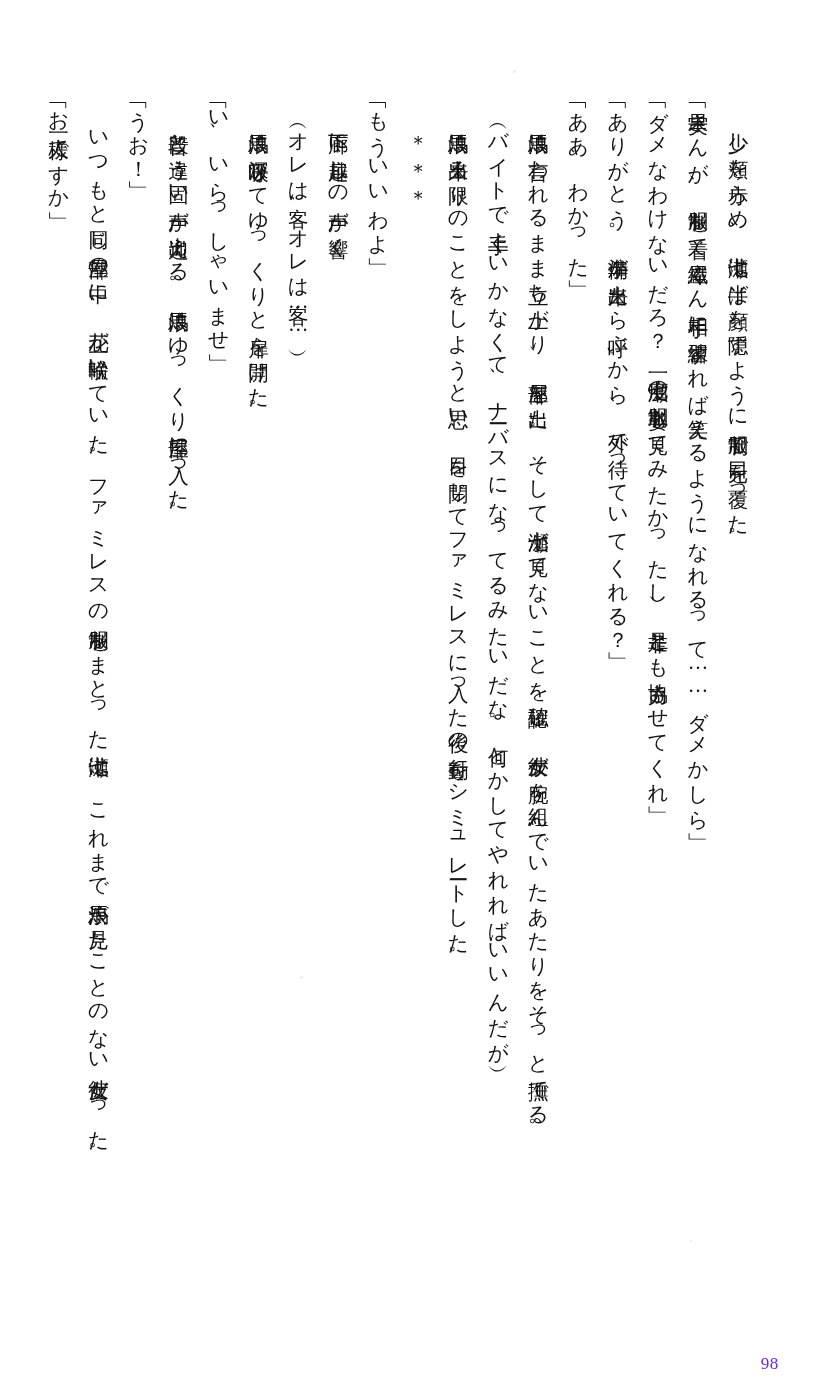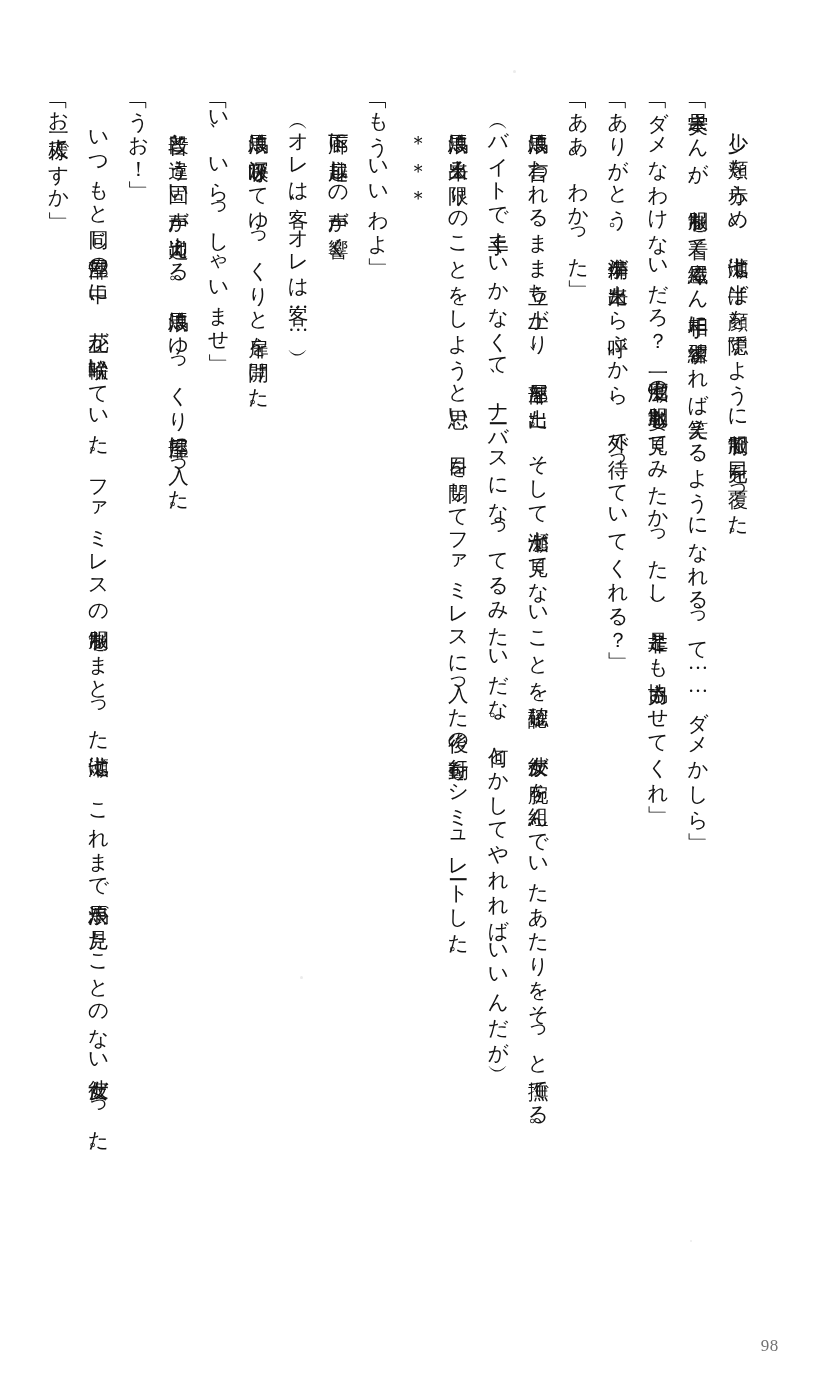--- a/index.html
+++ b/index.html
@@ -52,25 +52,25 @@
     text-indent: 1em;
   }
 
   #text-block p.scene-break {
     text-indent: 1.2em;
     letter-spacing: 0.35em;
   }
 
   #page-number {
     position: absolute;
-    bottom: 44px;
+    bottom: 26px;
     right: 42px;
     font-size: 17px;
     letter-spacing: 0.04em;
-    color: #737373;
+    color: #6d28d9;
     font-family: "Liberation Serif", "DejaVu Serif", serif;
   }
 
   
   .speckle {
     position: absolute;
     background: #d8d8d8;
     border-radius: 50%;
     opacity: 0.5;
   }

